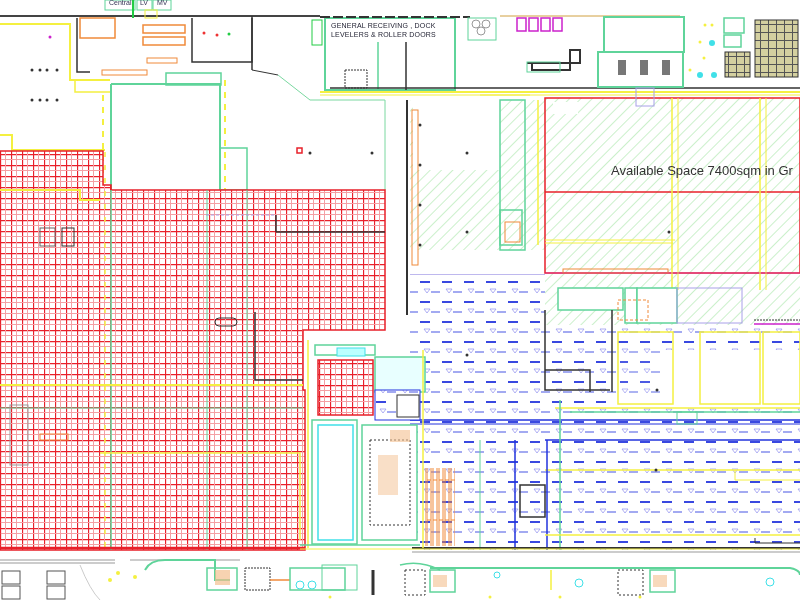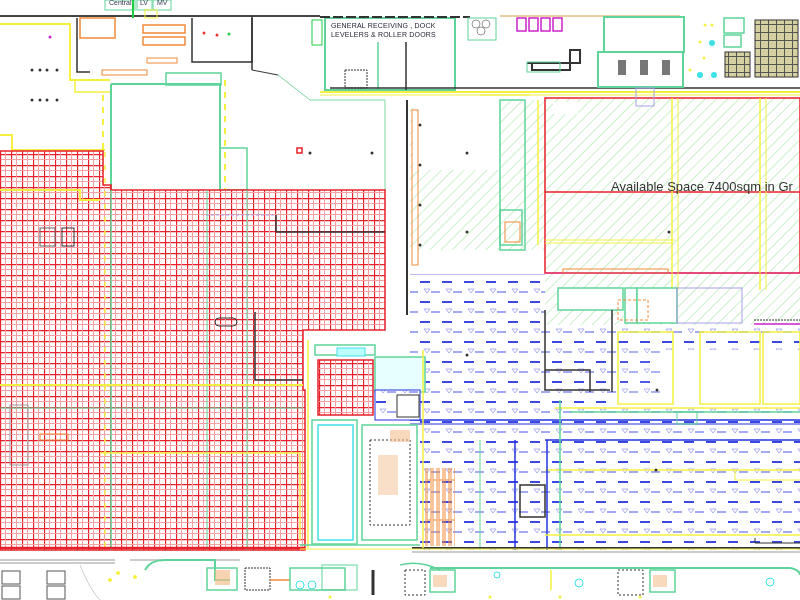--- a/index.html
+++ b/index.html
@@ -1,19 +1,19 @@
 <!DOCTYPE html>
 <html><head>
   <meta charset="utf-8">
   <style>
     html,body{margin:0;padding:0;background:#ffffff;}
     body{width:800px;height:600px;overflow:hidden;position:relative;font-family:"Liberation Sans",sans-serif;}
     #plan{position:absolute;left:0;top:0;width:800px;height:600px;}
     .label{position:absolute;font-family:"Liberation Sans",sans-serif;color:#222;white-space:nowrap;}
-    .lbl-avail{left:611px;top:163px;font-size:13px;color:#333;margin-top:16px;}
+    .lbl-avail{left:611px;top:163px;font-size:13px;color:#333;}
     .lbl-recv{left:331px;top:21px;font-size:7px;line-height:9px;color:#223;letter-spacing:0.2px;}
     .lbl-top{font-size:7px;color:#335;top:-1px;}
     .lbl-central{left:109px;}
     .lbl-lv{left:140px;}
     .lbl-mv{left:157px;}
   </style>
 </head>
 <body>
 
 <svg id="plan" width="800" height="600" viewBox="0 0 800 600" xmlns="http://www.w3.org/2000/svg">

